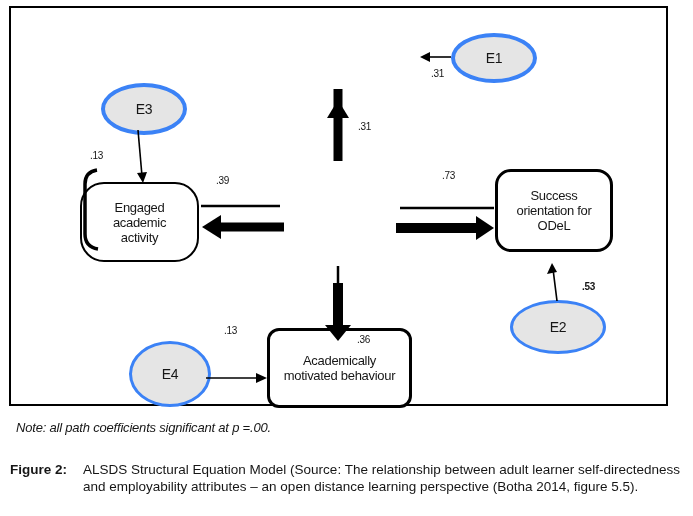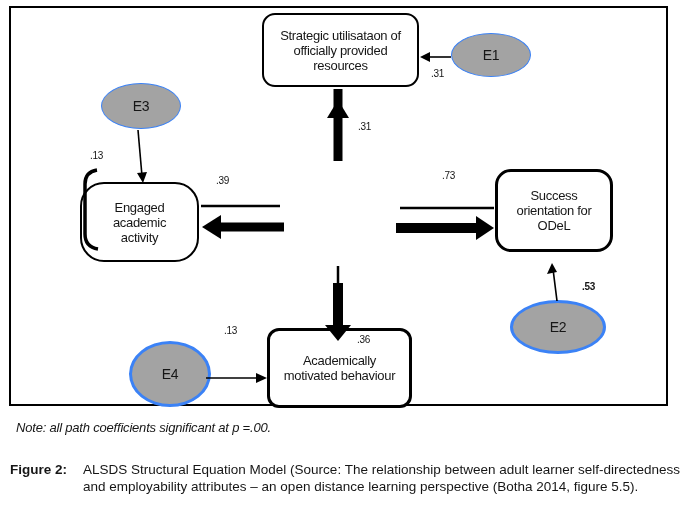--- a/index.html
+++ b/index.html
@@ -15,21 +15,21 @@
     display:flex;align-items:center;justify-content:center;text-align:center;
     font-size:13px;line-height:15px;letter-spacing:-0.3px;white-space:pre-line;
   }
   .node-strategic{left:262px;top:13px;width:153px;height:70px;}
   .node-engaged{left:80px;top:182px;width:115px;height:76px;border-radius:24px;}
   .node-alsd{left:278px;top:148px;width:116px;height:114px;border-width:3px;border-radius:26px;}
   .node-success{left:495px;top:169px;width:112px;height:77px;border-width:3px;border-radius:16px;}
   .node-motivated{left:267px;top:328px;width:139px;height:74px;border-width:3px;border-radius:12px;}
   
   .err{
-    position:absolute;background:#a3a3a3;border:1px solid #3b82f6;border-radius:50%;
+    position:absolute;background:#e5e5e5;border:4px solid #3b82f6;border-radius:50%;
     display:flex;align-items:center;justify-content:center;font-size:14px;letter-spacing:-0.3px;
   }
   .err-e1{left:451px;top:33px;width:78px;height:42px;}
   .err-e3{left:101px;top:83px;width:78px;height:44px;}
   .err-e2{left:510px;top:300px;width:90px;height:48px;border-width:3.5px;}
   .err-e4{left:129px;top:341px;width:76px;height:60px;border-width:3.5px;}
   
   .coef{position:absolute;font-size:10px;letter-spacing:-0.3px;color:#141414;}
   .coef-e1{left:431px;top:68px;}
   .coef-top{left:358px;top:121px;}
@@ -47,25 +47,20 @@
   .caption .cap-label{font-weight:bold;width:73px;flex:0 0 73px;}
   .caption .cap-text{width:600px;}
 </style>
 </head>
 <body>
 
 <div id="page">
 
   <div class="frame"></div>
 
-  <div class="node node-strategic">
-    <span>Strategic utilisataon of
-officially provided
-resources</span>
-  </div>
   <div class="node node-engaged">
     <span>Engaged
 academic
 activity</span>
   </div>
   <div class="node node-motivated">
     <span>Academically
 motivated behaviour</span>
   </div>
   <div class="node node-success">

